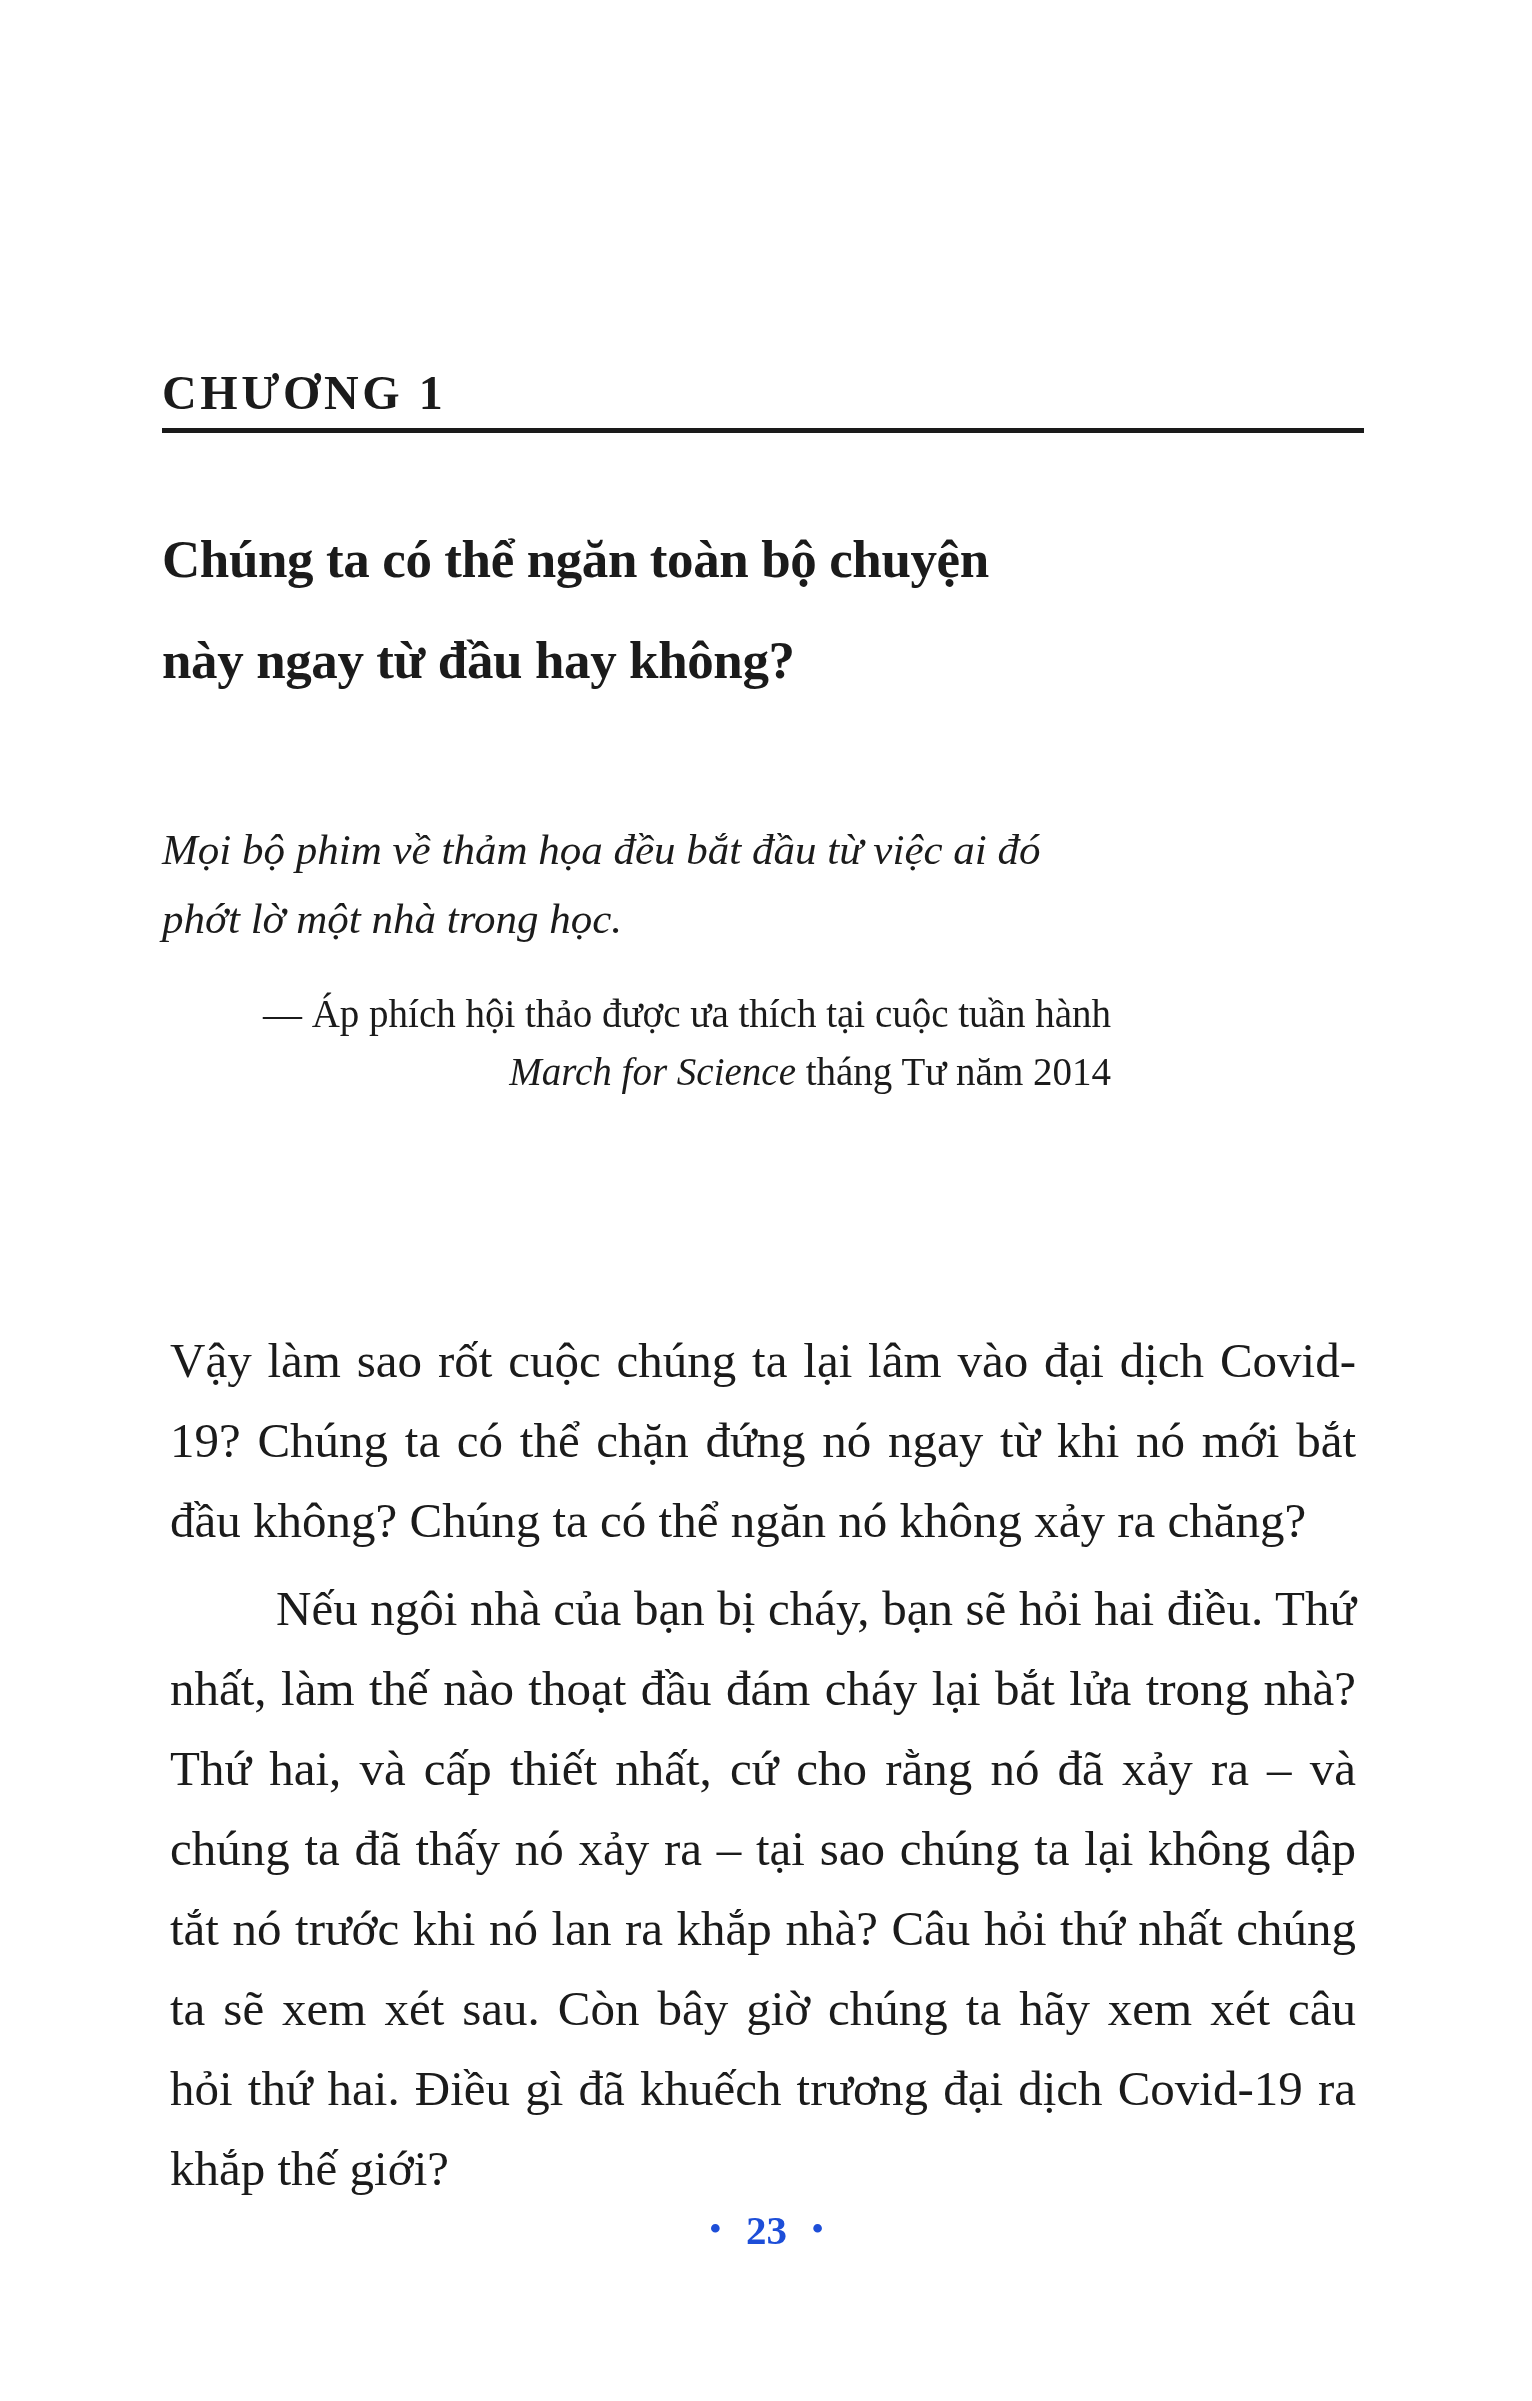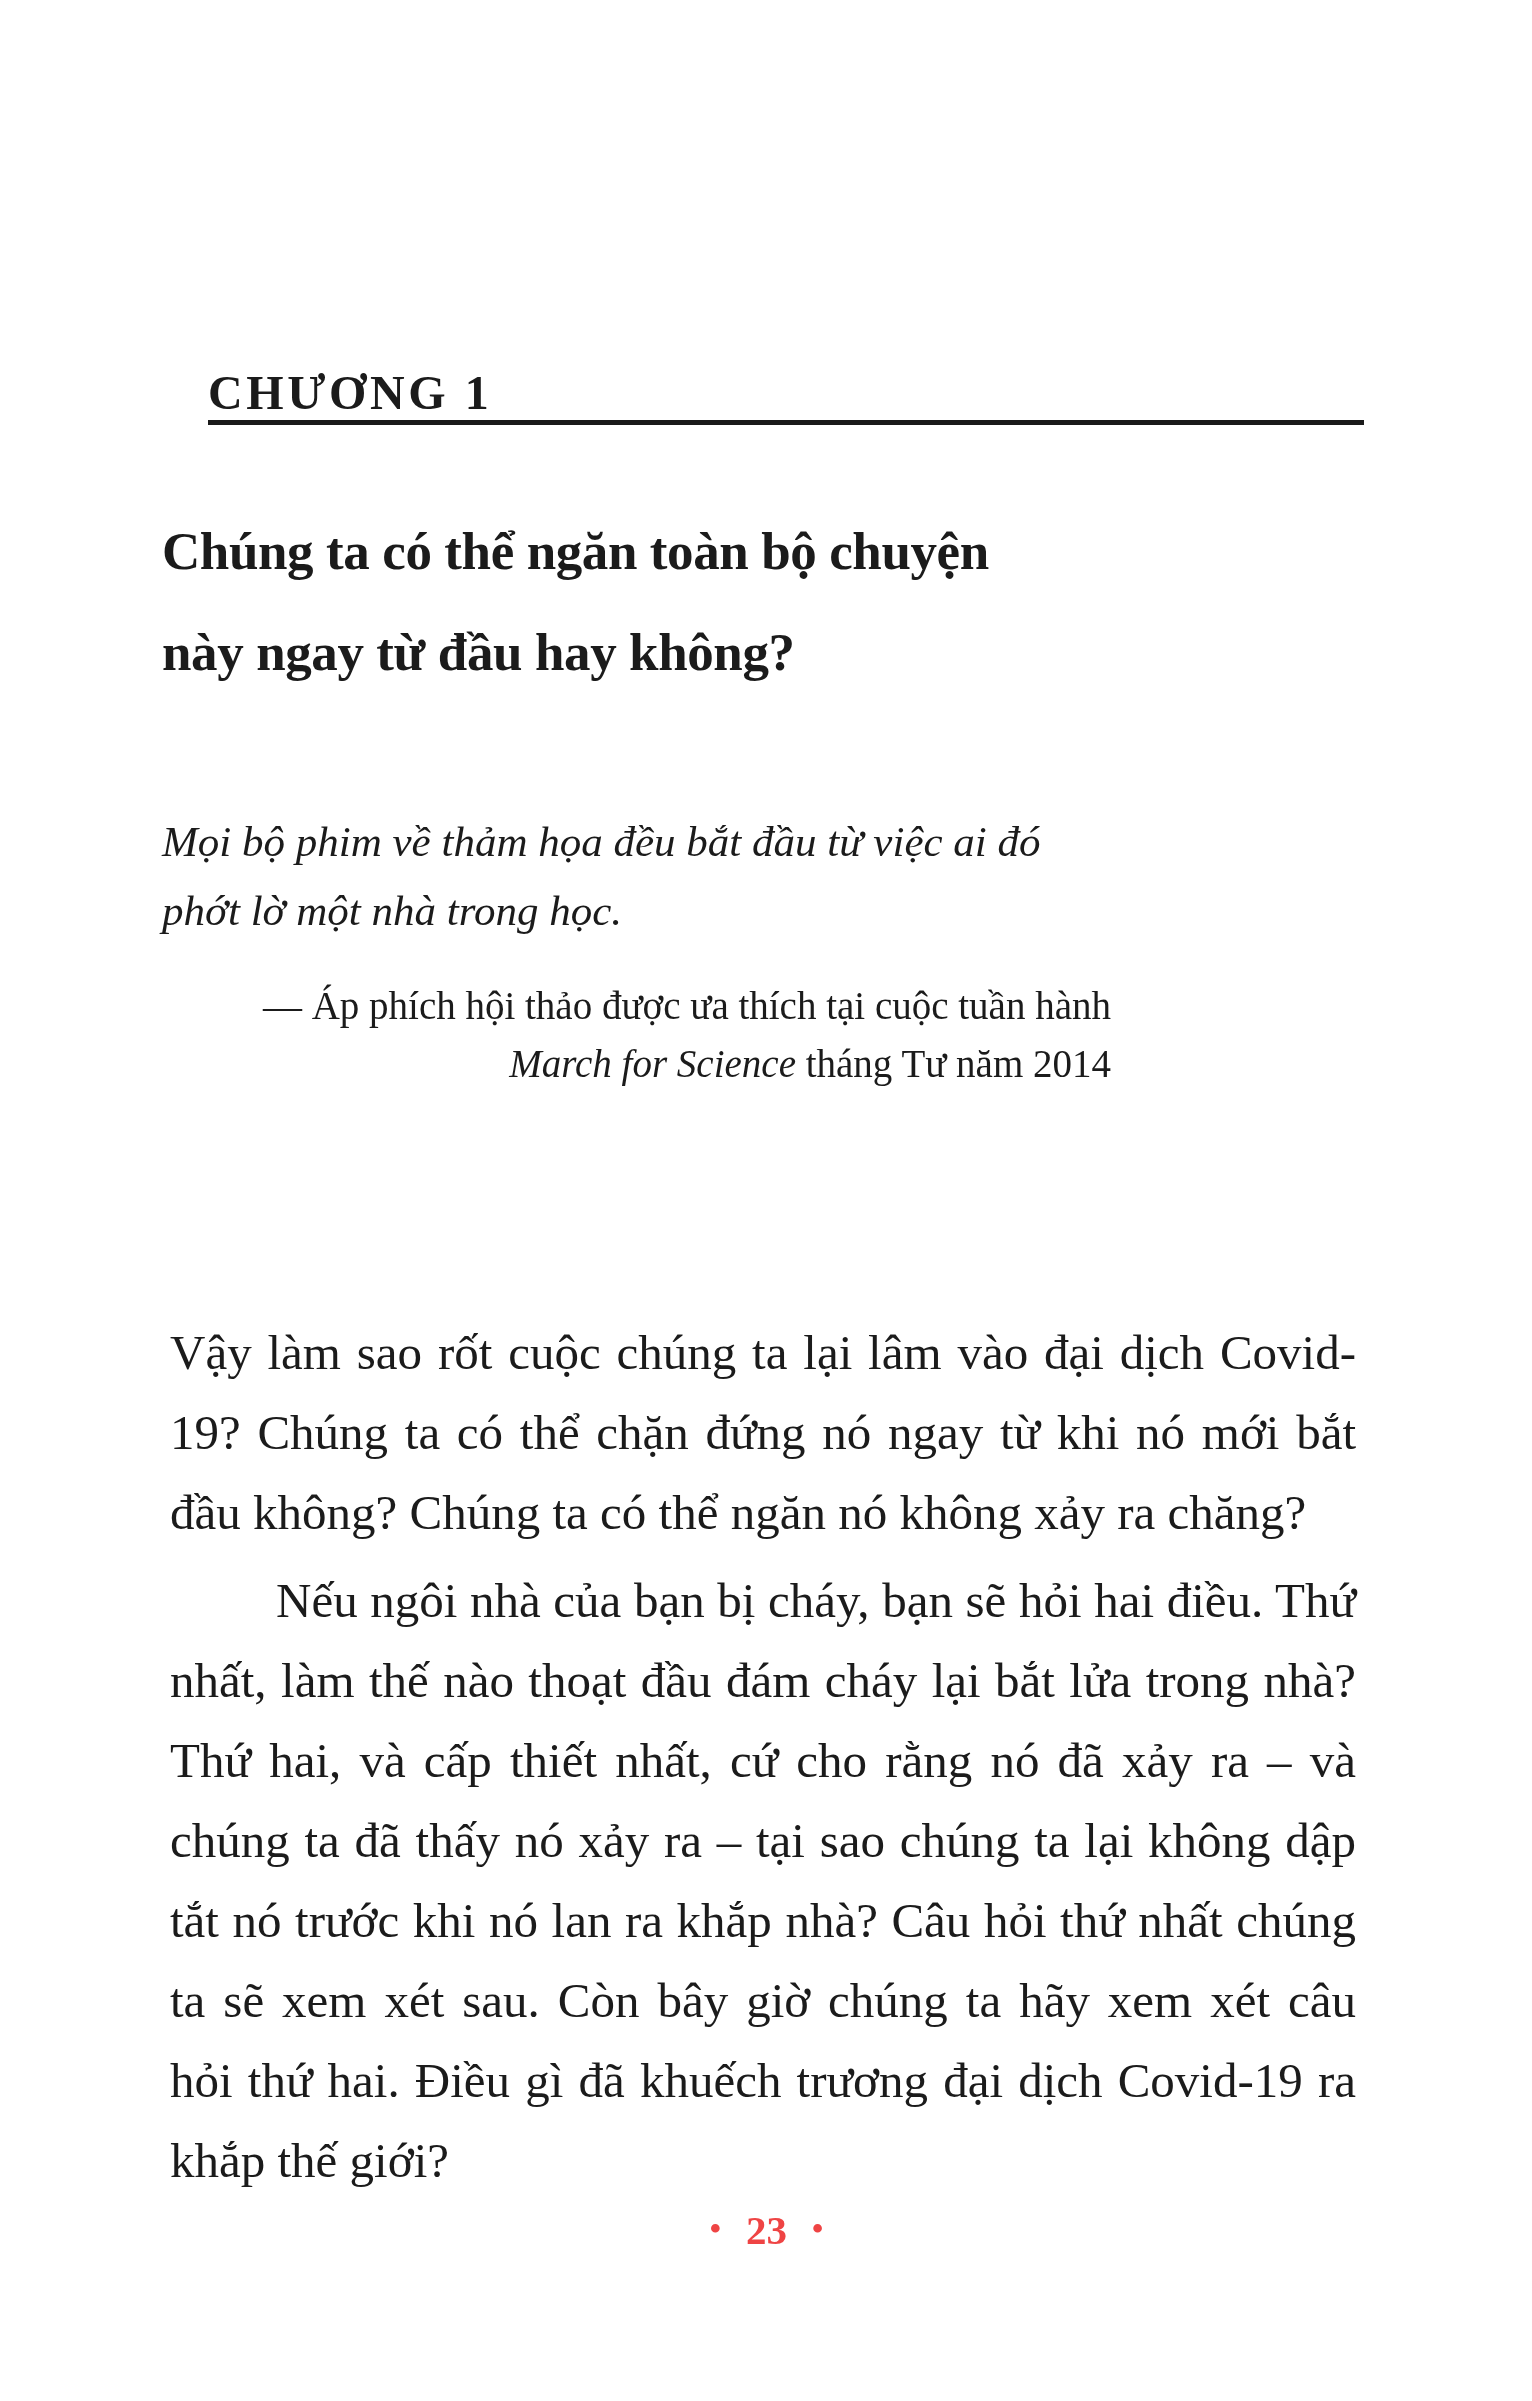--- a/index.html
+++ b/index.html
@@ -16,22 +16,21 @@
     box-sizing: border-box;
     padding: 366px 169px 0 162px;
     font-family: "Liberation Serif", "DejaVu Serif", serif;
     color: #1b1b1b;
     overflow: hidden;
   }
 
   
   .chapter-heading {
     border-bottom: 5.4px solid #1a1a1a;
-    padding-bottom: 0;
-    margin-left: 46px;
+    padding-bottom: 8px;
   }
   .chapter-label {
     font-size: 48px;
     font-weight: bold;
     letter-spacing: 3.6px;
     line-height: 54px;
   }
 
   
   .chapter-title {
@@ -78,21 +77,21 @@
 
   
   .page-footer {
     position: absolute;
     top: 2206px;
     left: 0;
     width: 100%;
     text-align: center;
     font-size: 41px;
     font-weight: bold;
-    color: #ef4444;
+    color: #1d4ed8;
   }
   .footer-dot {
     display: inline-block;
     font-size: 32px;
     vertical-align: 5.4px;
     margin: 0 25px;
   }
 </style>
 </head>
 <body>

